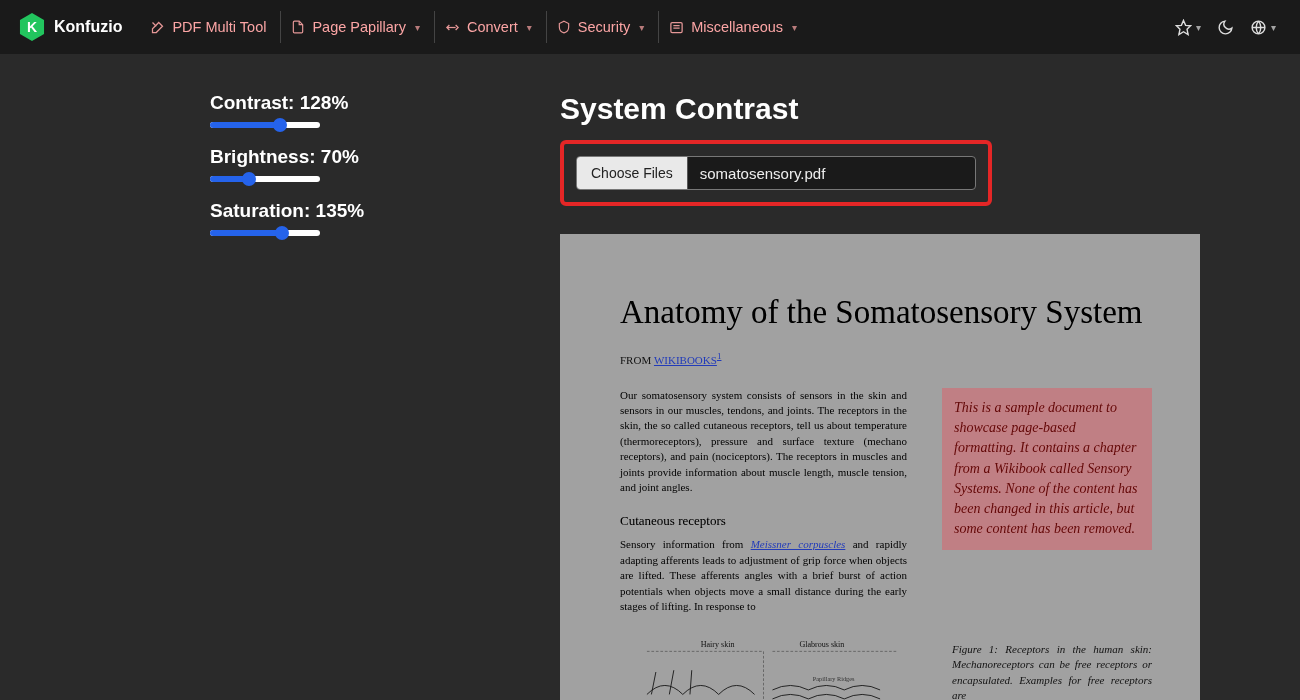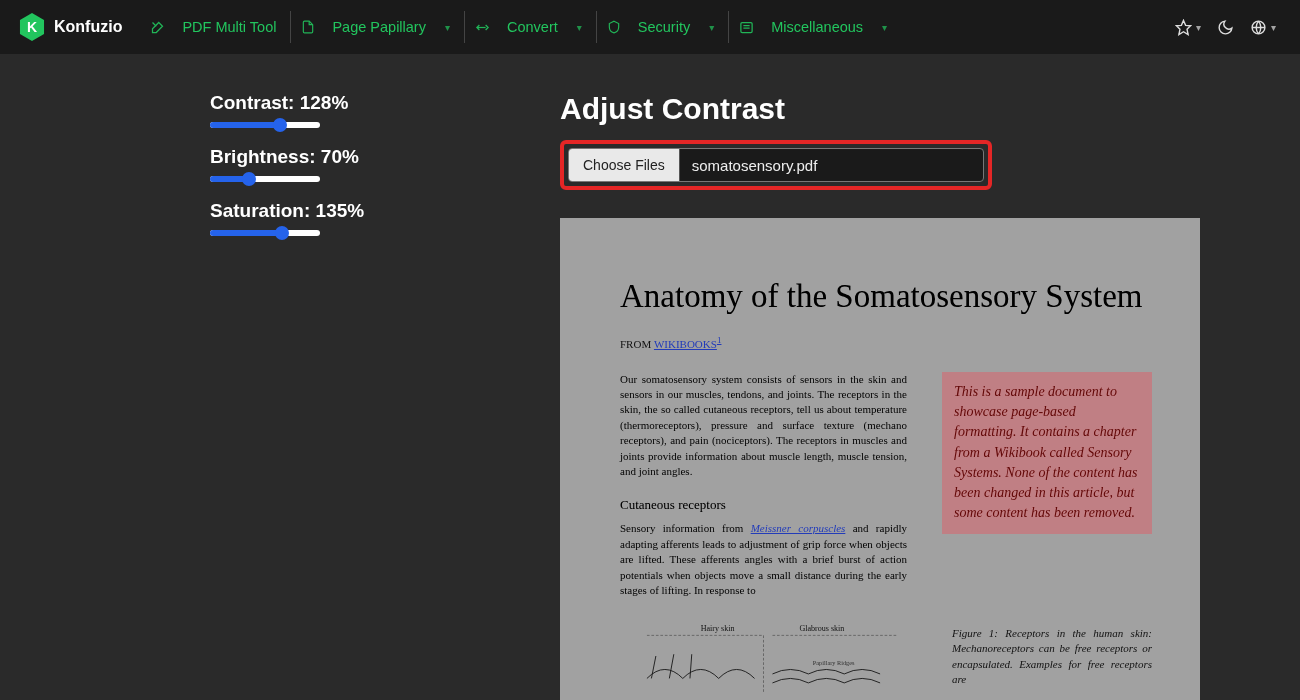--- a/index.html
+++ b/index.html
@@ -22,23 +22,23 @@
   .brand { display: flex; align-items: center; gap: 8px; margin-right: 14px; }
   .brand-logo {
     width: 28px; height: 28px;
     background: #22c55e;
     clip-path: polygon(50% 0%, 93% 25%, 93% 75%, 50% 100%, 7% 75%, 7% 25%);
     display: flex; align-items: center; justify-content: center;
     color: #fff; font-weight: 700; font-size: 14px;
   }
   .brand-name { font-size: 16px; font-weight: 600; color: #fff; }
   .nav-item {
-    display: flex; align-items: center; gap: 17px;
+    display: flex; align-items: center; gap: 7px;
     padding: 6px 10px;
-    color: #22c55e; font-size: 14.5px;
+    color: #fca5a5; font-size: 14.5px;
     cursor: pointer;
     border-left: 1px solid #444;
     height: 32px;
     justify-content: space-between;
   }
   .nav-item:first-of-type { border-left: none; }
   .nav-item .ico { font-size: 14px; opacity: .9; display:inline-flex; }
   .caret { font-size: 10px; opacity: .7; margin-left: 2px; }
   .topbar-spacer { flex: 1; }
   .top-icon {
@@ -72,21 +72,21 @@
     position: absolute; top: -4px; width: 14px; height: 14px;
     background: #2563eb; border-radius: 50%;
     transform: translateX(-7px);
   }
 
   .main-panel { width: 640px; }
   .page-title { font-size: 30px; font-weight: 700; color: #fff; margin-bottom: 14px; }
   .file-outer {
     border: 4px solid #e42626;
     border-radius: 6px;
-    padding: 4px;
+    padding: 12px;
     width: 432px;
     margin-bottom: 28px;
   }
   .file-inner {
     display: flex; align-items: stretch; height: 34px;
     border: 1px solid #777; border-radius: 4px; overflow: hidden;
     background: #1a1a1a;
   }
   .choose-btn {
     background: #e9e9e9; color: #222; font-size: 14px;
@@ -269,21 +269,21 @@
       <defs>
           <marker id="ah" markerWidth="10" markerHeight="8" refX="9" refY="4" orient="auto">
             <polygon points="0 0, 10 4, 0 8" fill="#e42626"></polygon>
           </marker>
         </defs>
       <line x1="345" y1="175" x2="150" y2="75" stroke="#e42626" stroke-width="2.5" marker-end="url(#ah)"></line>
     </svg>
   </div>
 
   <div class="main-panel">
-    <div class="page-title">Adjust Contrast</div>
+    <div class="page-title">System Contrast</div>
 
     <div class="file-outer">
       <div class="file-inner">
         <div class="choose-btn">Choose Files</div>
         <div class="file-name">somatosensory.pdf</div>
       </div>
     </div>
 
     <div class="pdf-preview">
       <div class="pdf-inner">

